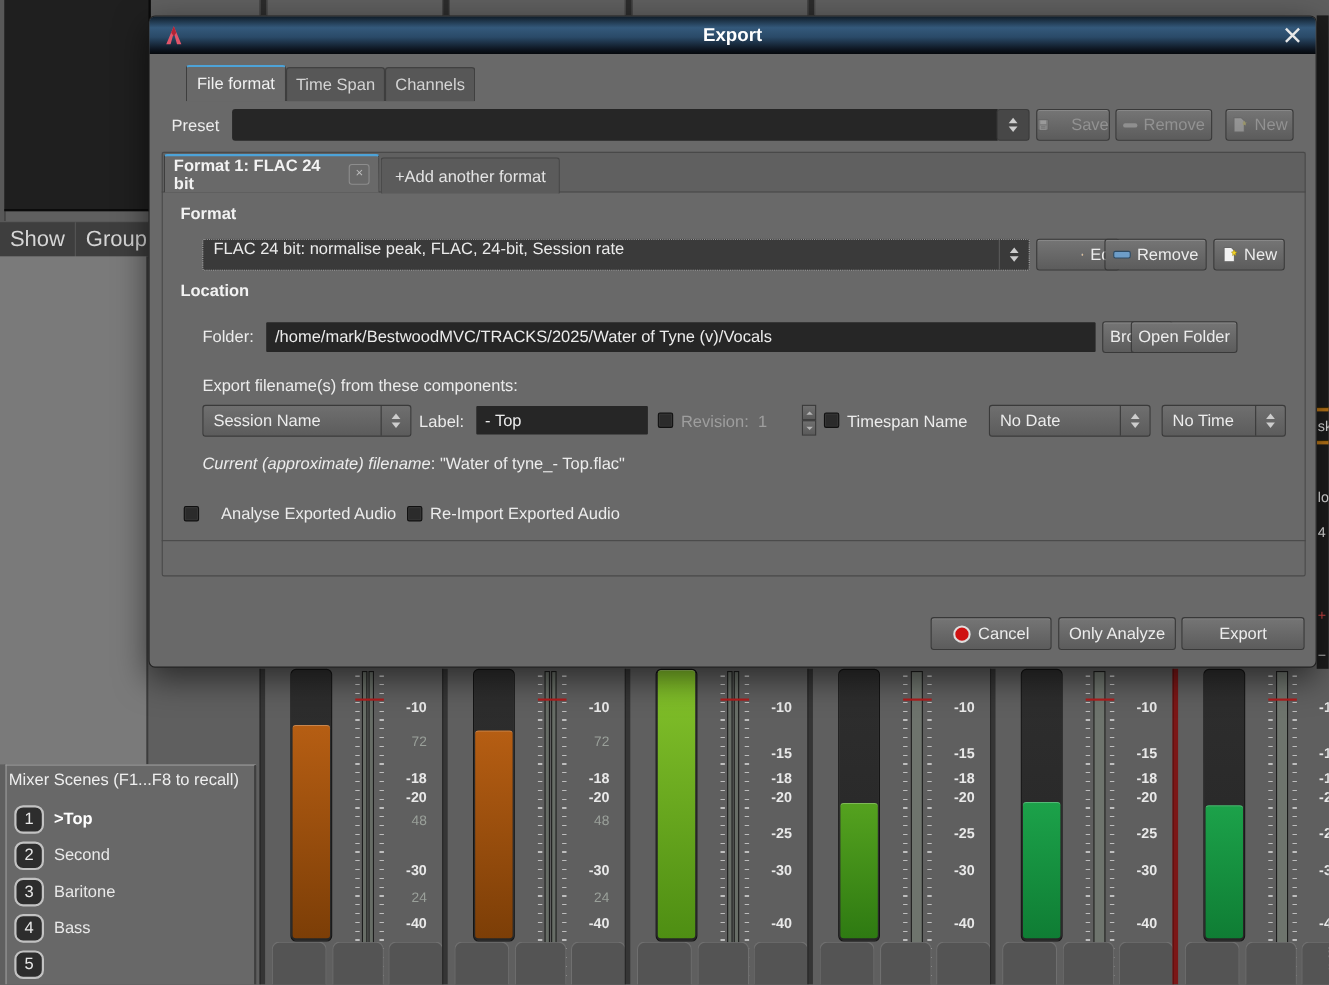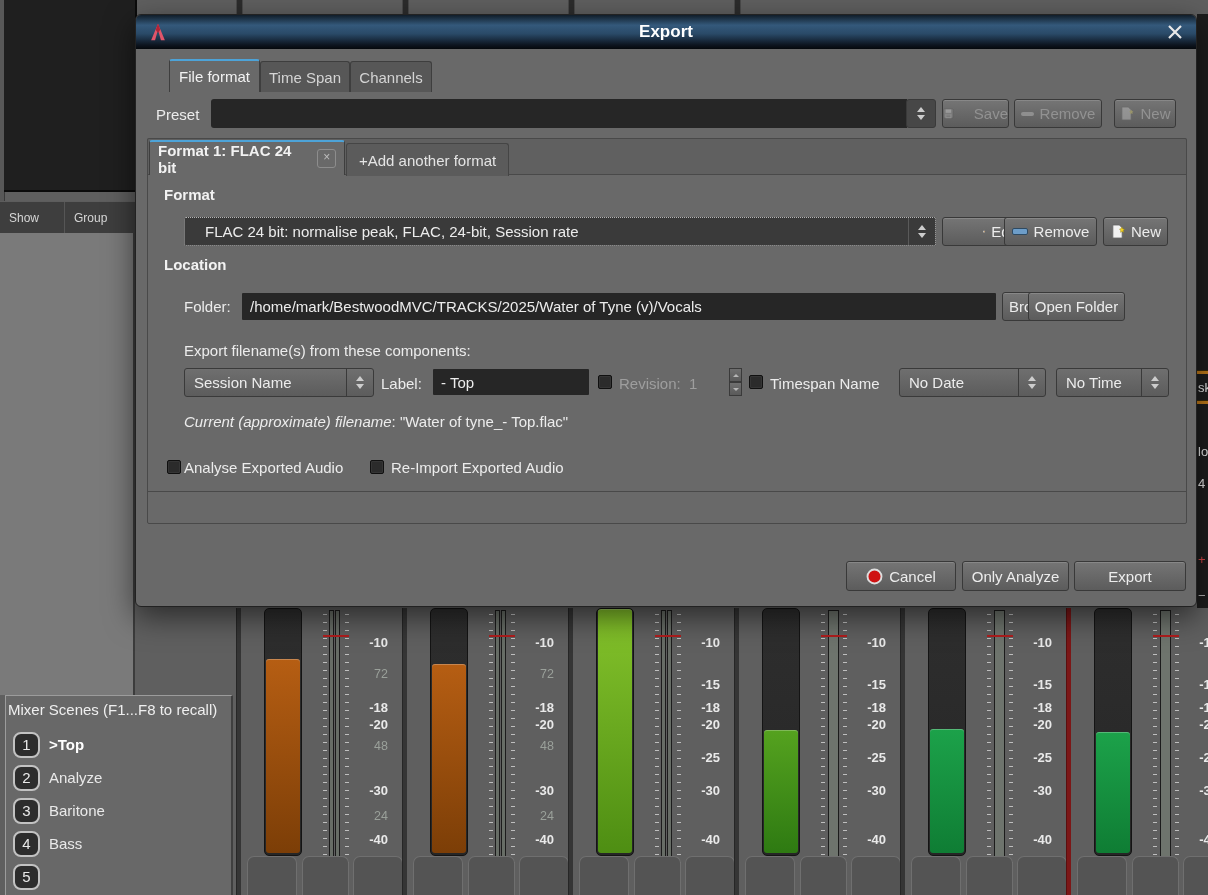--- a/index.html
+++ b/index.html
@@ -4,21 +4,21 @@
 <style>
   html,body{margin:0;padding:0;}
   body{width:1208px;height:895px;overflow:hidden;position:relative;
        background:#5f5f5f;font-family:"Liberation Sans",sans-serif;
        -webkit-font-smoothing:antialiased;}
 
   
   .top-sep{position:absolute;top:0;height:14px;width:5px;background:#2c2c2c;border-left:1px solid #4a4a4a;border-right:1px solid #4a4a4a;}
   .left-edge{position:absolute;left:0;top:0;width:4px;height:695px;background:#585858;border-right:1px solid #3a3a3a;}
   .dark-panel{position:absolute;left:4px;top:0;width:131px;height:190px;background:#1f1f1f;border-right:2px solid #0b0b0b;border-bottom:2px solid #0b0b0b;}
-  .showgroup{position:absolute;left:0;top:201px;width:135px;height:32px;background:#3e3e3e;border-top:1px solid #5d5d5d;border-bottom:1px solid #262626;color:#d6d6d6;font-size:12px;display:flex;align-items:flex-start;gap:16px;}
+  .showgroup{position:absolute;left:0;top:201px;width:135px;height:32px;background:#3e3e3e;border-top:1px solid #5d5d5d;border-bottom:1px solid #262626;color:#d6d6d6;font-size:20px;display:flex;align-items:flex-start;}
   .showgroup .sg{padding:0 9px;height:100%;display:flex;align-items:center;}
   .showgroup .sg+ .sg{border-left:1px solid #565656;}
   .mid-panel{position:absolute;left:0;top:233px;width:133px;height:462px;background:#7a7a7a;border-right:2px solid #3c3c3c;}
   .scenes{position:absolute;left:5px;top:695px;width:228px;height:200px;background:#686868;border:1px solid #9c9c9c;border-right:2px solid #3f3f3f;border-bottom:none;box-sizing:border-box;overflow:hidden;}
   .scenes-title{position:absolute;left:2px;top:5px;width:230px;white-space:nowrap;color:#efefef;font-size:15px;}
   .scene-item{position:absolute;left:7px;height:27px;display:flex;align-items:center;gap:9px;}
   .scene-num{width:27px;height:26px;background:#2d2d2d;border:2px solid #c2c2c2;border-radius:8px;color:#e9e9e9;font-size:15px;display:flex;align-items:center;justify-content:center;box-sizing:border-box;}
   .scene-label{color:#e9e9e9;font-size:15px;}
   .scene-label.bold{font-weight:bold;color:#fff;}
 
@@ -62,21 +62,21 @@
   .tri-down{width:0;height:0;border-left:4px solid transparent;border-right:4px solid transparent;border-top:5px solid #cdcdcd;}
   .heading{position:absolute;color:#f2f2f2;font-weight:bold;font-size:15px;}
   .label{position:absolute;color:#ececec;font-size:15px;white-space:nowrap;}
   .label.dim{color:#9e9e9e;}
   .cb{position:absolute;width:14px;height:14px;background:#2b2b2b;border:1px solid #101010;border-radius:2px;box-shadow:inset 0 0 0 1px rgba(255,255,255,.05);box-sizing:border-box;}
   .notebook{position:absolute;left:11px;top:123px;width:1040px;height:386px;border:1px solid #494949;border-radius:2px;box-sizing:border-box;}
   .nb-strip{position:absolute;left:11px;top:123px;width:1040px;height:37px;background:#606060;border-bottom:1px solid #494949;box-sizing:border-box;}
   .fmt-tab{position:absolute;left:13px;top:125px;width:196px;height:35px;background:#696969;border:1px solid #3e3e3e;border-top:2px solid #4da3d8;border-bottom:none;border-radius:3px 3px 0 0;display:flex;align-items:center;gap:8px;padding:0 8px;box-sizing:border-box;color:#f2f2f2;font-weight:bold;font-size:15px;z-index:3;}
   .fmt-close{width:17px;height:17px;border:1px solid #8d8d8d;border-radius:3px;color:#bdbdbd;font-size:12px;line-height:15px;text-align:center;font-weight:normal;}
   .add-tab{position:absolute;left:210px;top:128px;height:32px;padding:0 12px;background:#5b5b5b;border:1px solid #454545;border-bottom:none;border-radius:3px 3px 0 0;display:flex;align-items:center;color:#e4e4e4;font-size:15px;z-index:2;}
-  .dotted-combo{position:absolute;height:29px;background:#3a3a3a;border:1px dotted #b5b5b5;border-radius:2px;display:flex;align-items:center;color:#ececec;font-size:15px;box-sizing:border-box;padding-left:11px;}
+  .dotted-combo{position:absolute;height:29px;background:#3a3a3a;border:1px dotted #b5b5b5;border-radius:2px;display:flex;align-items:flex-start;color:#ececec;font-size:15px;box-sizing:border-box;}
   .dotted-combo .cval{flex:1;padding:0 9px;white-space:nowrap;overflow:hidden;}
   .dotted-combo .spin{border-left:1px solid #5a5a5a;}
   .hr-line{position:absolute;left:11px;width:1040px;height:0;border-top:1px solid #494949;}
   .italic{font-style:italic;}
   .mini-spin{position:absolute;width:13px;height:28px;display:flex;flex-direction:column;}
   .mini-spin div{flex:1;background:linear-gradient(#6f6f6f,#5a5a5a);border:1px solid #3a3a3a;display:flex;align-items:center;justify-content:center;}
   .mini-spin .tri-up{border-left-width:3px;border-right-width:3px;border-bottom-width:3px;border-bottom-color:#b5b5b5;}
   .mini-spin .tri-down{border-left-width:3px;border-right-width:3px;border-top-width:3px;border-top-color:#b5b5b5;}
 </style>
 </head>
@@ -99,21 +99,21 @@
 
 <div class="scenes">
   <div class="scenes-title">Mixer Scenes (F1...F8 to recall)</div>
   <div id="scenes-list">
       <div class="scene-item" style="top: 35px;">
         <div class="scene-num">1</div>
         <div class="scene-label bold">&gt;Top</div>
       </div>
       <div class="scene-item" style="top: 68px;">
         <div class="scene-num">2</div>
-        <div class="scene-label">Analyze</div>
+        <div class="scene-label">Second</div>
       </div>
       <div class="scene-item" style="top: 101px;">
         <div class="scene-num">3</div>
         <div class="scene-label">Baritone</div>
       </div>
       <div class="scene-item" style="top: 134px;">
         <div class="scene-num">4</div>
         <div class="scene-label">Bass</div>
       </div>
       <div class="scene-item" style="top: 167px;">
@@ -386,21 +386,21 @@
         <span class="tri-up"></span>
         <span class="tri-down"></span>
       </span>
   </div>
 
   <div class="label" style="left:48px;top:398px;">
     <span class="italic">Current (approximate) filename</span><span>: </span><span>"Water of tyne_- Top.flac"</span>
   </div>
 
   <div class="cb" style="left:31px;top:445px;"></div>
-  <div class="label" style="left:48px;top:444px;">Analyse Exported Audio</div>
+  <div class="label" style="left:65px;top:444px;">Analyse Exported Audio</div>
   <div class="cb" style="left:234px;top:445px;"></div>
   <div class="label" style="left:255px;top:444px;">Re-Import Exported Audio</div>
 
   <div class="hr-line" style="top:476px;"></div>
 
   <div class="btn" style="left:710px;top:546px;width:110px;height:30px;">
     <svg width="17" height="17" viewBox="0 0 18 18">
         <circle cx="9" cy="9" r="7.4" fill="#cf1212" stroke="#dedede" stroke-width="2"></circle>
       </svg>
     <span>Cancel</span>

